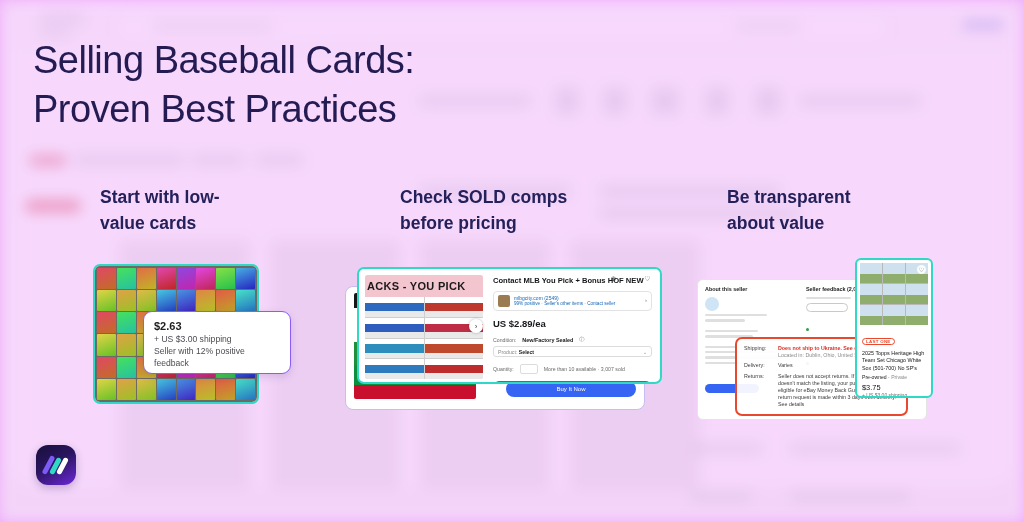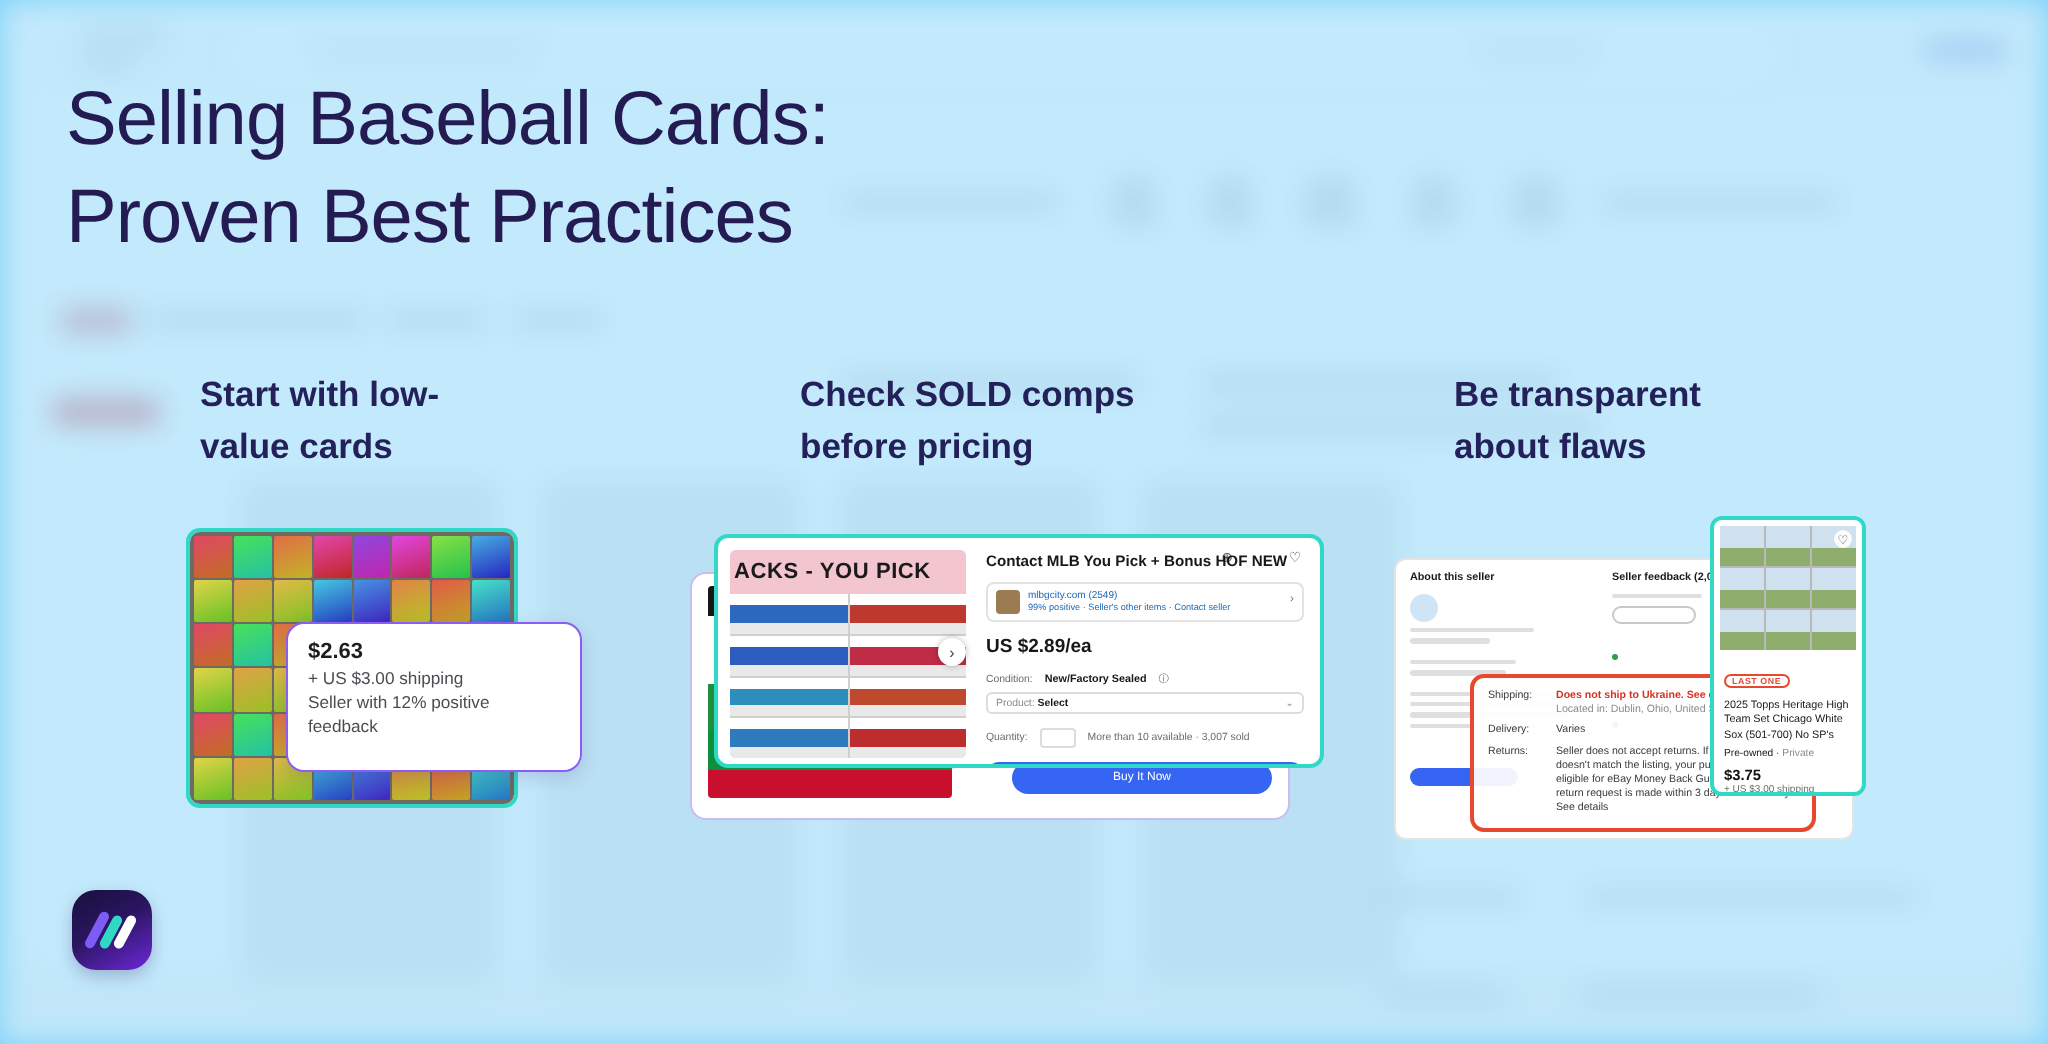--- a/index.html
+++ b/index.html
@@ -5,21 +5,21 @@
   * { box-sizing: border-box; margin: 0; padding: 0; }
   html, body {
     width: 1024px; height: 522px;
     overflow: hidden;
     font-family: "Liberation Sans", sans-serif;
     background: #ffffff;
   }
   #stage {
     position: relative;
     width: 1024px; height: 522px;
-    background: #7dd3fc;
+    background: #f0abfc;
     overflow: hidden;
   }
 
   
   .bg-layer {
     position: absolute; inset: 0;
     filter: blur(7px);
     opacity: .55;
     background: #f7f7f6;
   }
@@ -85,21 +85,21 @@
     background: #6c6a63;
     display: grid;
     grid-template-columns: repeat(8, 1fr);
     grid-template-rows: repeat(6, 1fr);
     gap: 1px; padding: 2px;
   }
   .pack { border-radius: 1px; }
 
   #tooltip1 {
     position: absolute; left: 143px; top: 311px;
-    width: 148px; padding: 7px 9px 16px 10px;
+    width: 148px; padding: 7px 9px 4px 10px;
     background: #fff;
     border: 1.4px solid #8b5cf6;
     border-radius: 9px;
     box-shadow: 0 3px 9px rgba(60,30,120,.15);
   }
   #tooltip1 .tt-price { font-size: 11px; font-weight: bold; color: #1d1d1f; line-height: 14px; }
   #tooltip1 .tt-line  { font-size: 8.6px; color: #4c4c52; line-height: 12px; }
 
   
   #panel2-behind {
@@ -218,21 +218,21 @@
   }
   .tc-body { position: absolute; left: 5px; top: 69px; right: 4px; }
   .tc-badge {
     display: inline-block; border: 1px solid #e8492e; color: #e8492e;
     border-radius: 7px; padding: 0 3px; font-size: 4.4px; font-weight: bold;
     letter-spacing: .3px;
   }
   .tc-title { margin-top: 3px; font-size: 5.4px; color: #191919; line-height: 7.4px; }
   .tc-cond { margin-top: 2px; font-size: 5.1px; color: #191919; }
   .tc-cond span { color: #8a8a8a; }
-  .tc-price { margin-top: 3px; font-size: 7.4px; font-weight: bold; color: #111; }
+  .tc-price { margin-top: 3px; font-size: 7.4px; font-weight: normal; color: #111; }
   .tc-sub { font-size: 5px; color: #6d6d6d; line-height: 7px; }
 
   
   #logo {
     position: absolute; left: 36px; top: 445px;
     width: 40px; height: 40px; border-radius: 12px;
     background: linear-gradient(150deg, #1a1040 5%, #2a1560 45%, #6d28d9 100%);
     box-shadow: 0 3px 8px rgba(40,20,90,.25);
   }
   .slash { position: absolute; width: 5px; border-radius: 3px; transform: rotate(28deg); }
@@ -277,21 +277,21 @@
   </div>
 
   <h1 class="headline">Selling Baseball Cards:
 Proven Best Practices</h1>
 
   <div class="col-head" id="head-2">Check SOLD comps
 before pricing</div>
   <div class="col-head" id="head-1">Start with low-
 value cards</div>
   <div class="col-head" id="head-3">Be transparent
-about flaws</div>
+about value</div>
 
   <div class="teal-frame" id="panel1">
     <div class="pack-grid" id="packgrid">
         <div class="pack" style="background: linear-gradient(160deg, rgb(225, 71, 102), rgb(193, 110, 37));"></div>
         <div class="pack" style="background: linear-gradient(160deg, rgb(71, 225, 91), rgb(37, 193, 162));"></div>
         <div class="pack" style="background: linear-gradient(160deg, rgb(225, 109, 71), rgb(193, 180, 37));"></div>
         <div class="pack" style="background: linear-gradient(160deg, rgb(225, 71, 174), rgb(193, 37, 37));"></div>
         <div class="pack" style="background: linear-gradient(160deg, rgb(143, 71, 225), rgb(193, 37, 172));"></div>
         <div class="pack" style="background: linear-gradient(160deg, rgb(225, 71, 225), rgb(193, 37, 89));"></div>
         <div class="pack" style="background: linear-gradient(160deg, rgb(135, 225, 71), rgb(37, 193, 76));"></div>

